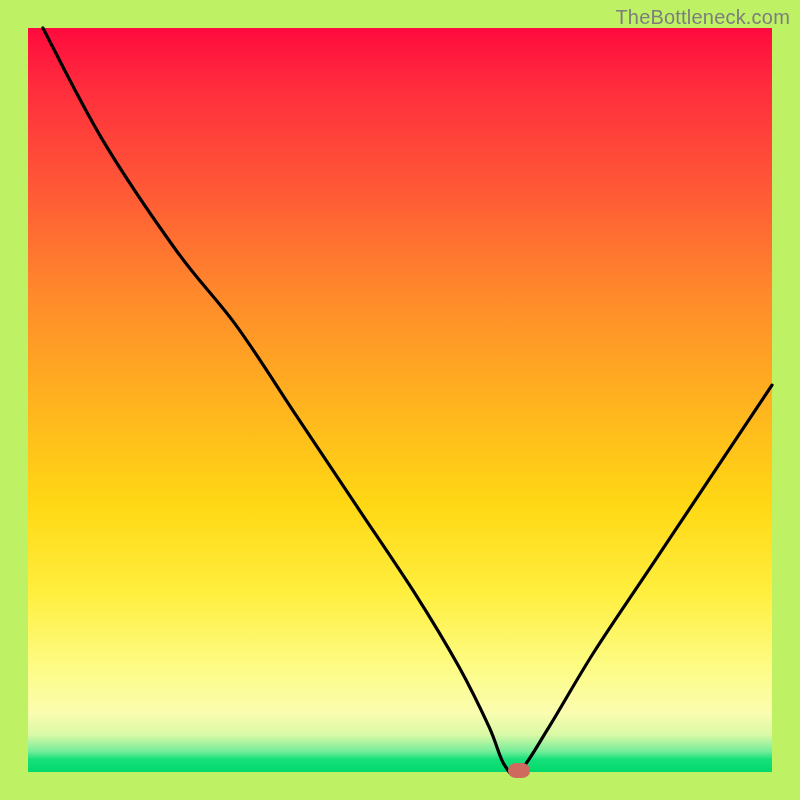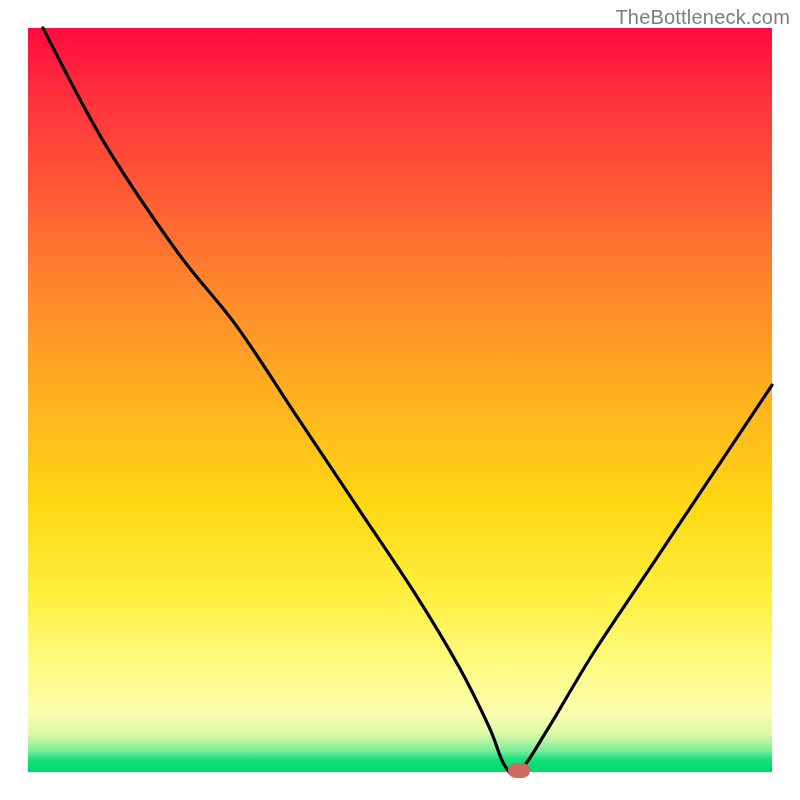--- a/index.html
+++ b/index.html
@@ -8,21 +8,21 @@
     width: 800px;
     height: 800px;
     background: #000;
     overflow: hidden;
     font-family: Arial, Helvetica, sans-serif;
   }
   .frame {
     position: relative;
     width: 800px;
     height: 800px;
-    background: #ffffff;
+    background: #bef264;
   }
   .plot {
     position: absolute;
     left: 28px;
     top: 28px;
     width: 744px;
     height: 744px;
     
     background: linear-gradient(
       to bottom,

